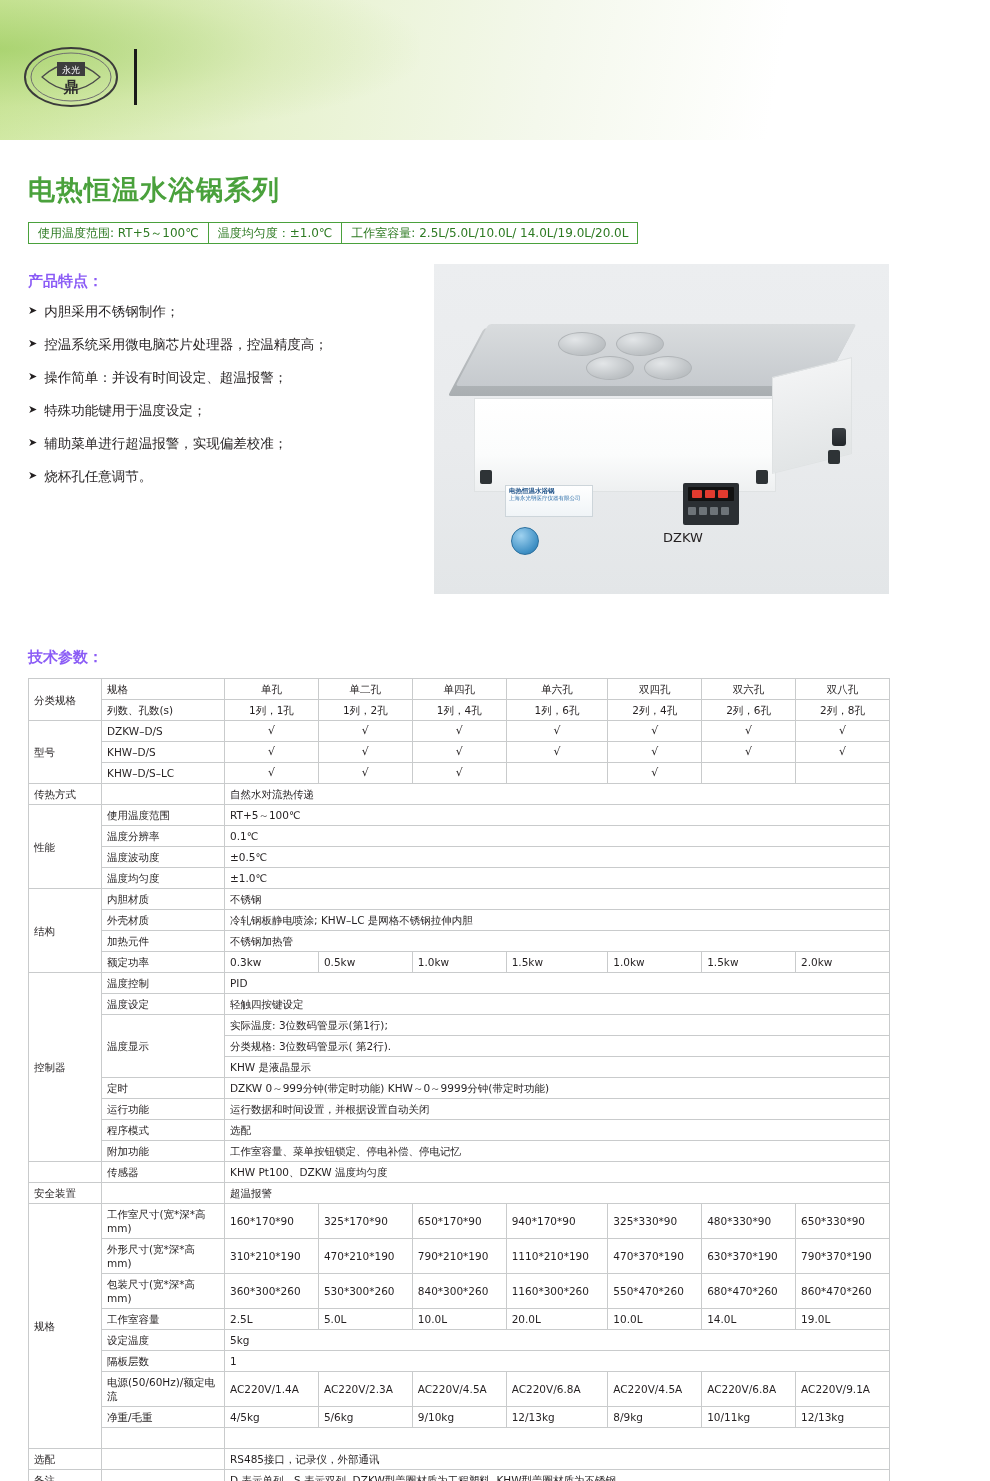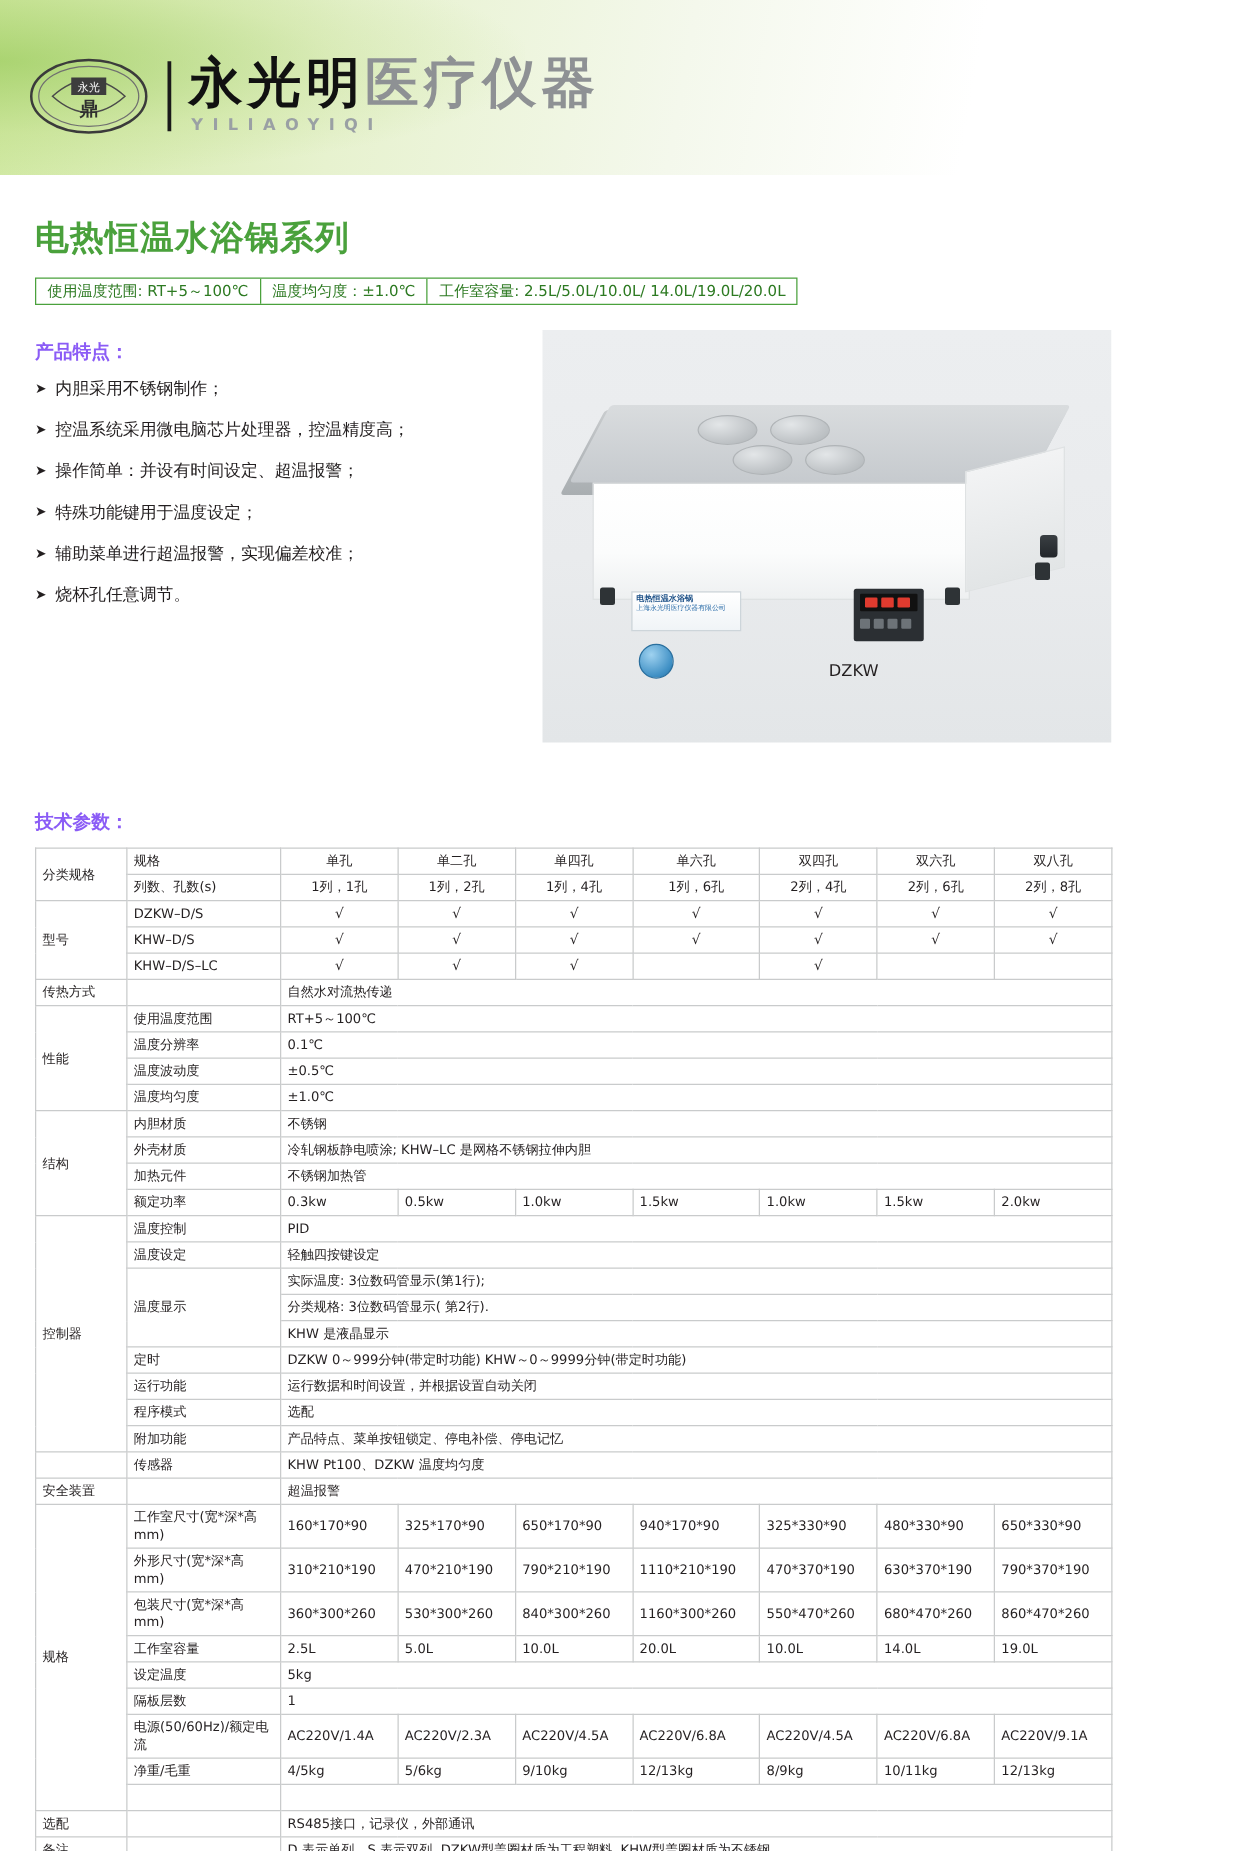--- a/index.html
+++ b/index.html
@@ -76,21 +76,21 @@
     background:linear-gradient(180deg,#d9dcde 0%,#c6cace 100%);
     transform:skewX(-28deg);
     border-radius:3px;
   }
   .hole{
     position:absolute;border-radius:50%;
     background:radial-gradient(ellipse at 35% 30%,#e3e6e8 0%,#c2c6c9 60%,#aeb3b6 100%);
     border:1px solid #b0b4b7;
   }
   .dev .front{
-    position:absolute;left:8px;top:76px;width:300px;height:92px;
+    position:absolute;left:8px;top:88px;width:300px;height:92px;
     background:linear-gradient(180deg,#ffffff 0%,#fbfcfc 60%,#eef0f1 100%);
     border:1px solid #dfe2e3;
   }
   .dev .side{
     position:absolute;left:306px;top:57px;width:78px;height:95px;
     background:linear-gradient(180deg,#f2f3f4 0%,#e2e5e6 100%);
     transform:skewY(-14deg);
     border:1px solid #dfe2e3;
   }
   .label-sticker{
@@ -149,24 +149,20 @@
       <svg width="98" height="66" viewBox="0 0 98 66">
         <ellipse cx="49" cy="33" rx="46" ry="29" fill="none" stroke="#3b3b3b" stroke-width="2"></ellipse>
         <ellipse cx="49" cy="33" rx="40" ry="24" fill="none" stroke="#6f6f6f" stroke-width="1"></ellipse>
         <path d="M20 33 q29 -26 58 0 q-29 26 -58 0 z" fill="none" stroke="#4a4a4a" stroke-width="1.2"></path>
         <rect x="35" y="18" width="28" height="14" fill="#3d3d3d"></rect>
         <text x="49" y="29" font-size="9" fill="#ffffff" text-anchor="middle" font-family="DejaVu Sans">永光</text>
         <text x="49" y="48" font-size="15" fill="#2f2f2f" text-anchor="middle" font-family="DejaVu Sans" font-weight="bold">鼎</text>
       </svg>
     </div>
     <div class="logo-bar"></div>
-    <div class="logo-text">
-      <div class="logo-cn"><span>永光明</span><span class="grey">医疗仪器</span></div>
-      <div class="logo-en">YILIAOYIQI</div>
-    </div>
   </div>
 </div>
 
 <div class="h1">电热恒温水浴锅系列</div>
 
 <div class="spec-strip">
   <div>使用温度范围: RT+5～100℃</div>
   <div>温度均匀度：±1.0℃</div>
   <div>工作室容量: 2.5L/5.0L/10.0L/ 14.0L/19.0L/20.0L</div>
 </div>
@@ -369,21 +365,21 @@
   <tr>
     <td class="sub">运行功能</td>
     <td colspan="7">运行数据和时间设置，并根据设置自动关闭</td>
   </tr>
   <tr>
     <td class="sub">程序模式</td>
     <td colspan="7">选配</td>
   </tr>
   <tr>
     <td class="sub">附加功能</td>
-    <td colspan="7">产品特点、菜单按钮锁定、停电补偿、停电记忆</td>
+    <td colspan="7">工作室容量、菜单按钮锁定、停电补偿、停电记忆</td>
   </tr>
   <tr>
     <td class="rowhead"></td>
     <td class="sub">传感器</td>
     <td colspan="7">KHW Pt100、DZKW 温度均匀度</td>
   </tr>
 
   <tr>
     <td class="rowhead">安全装置</td>
     <td class="sub"></td>

